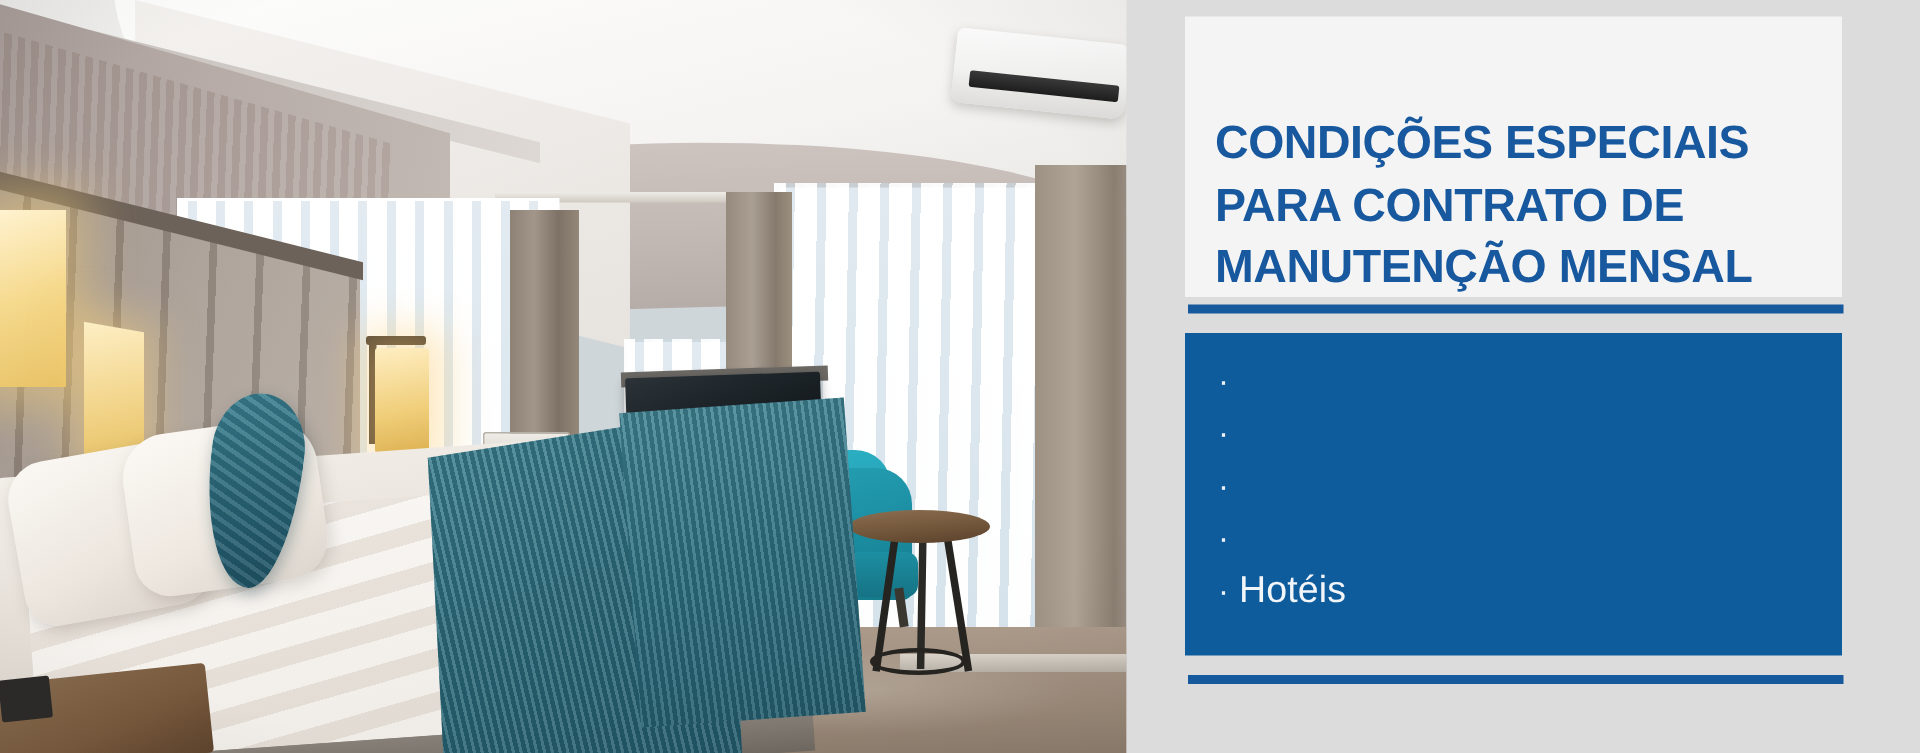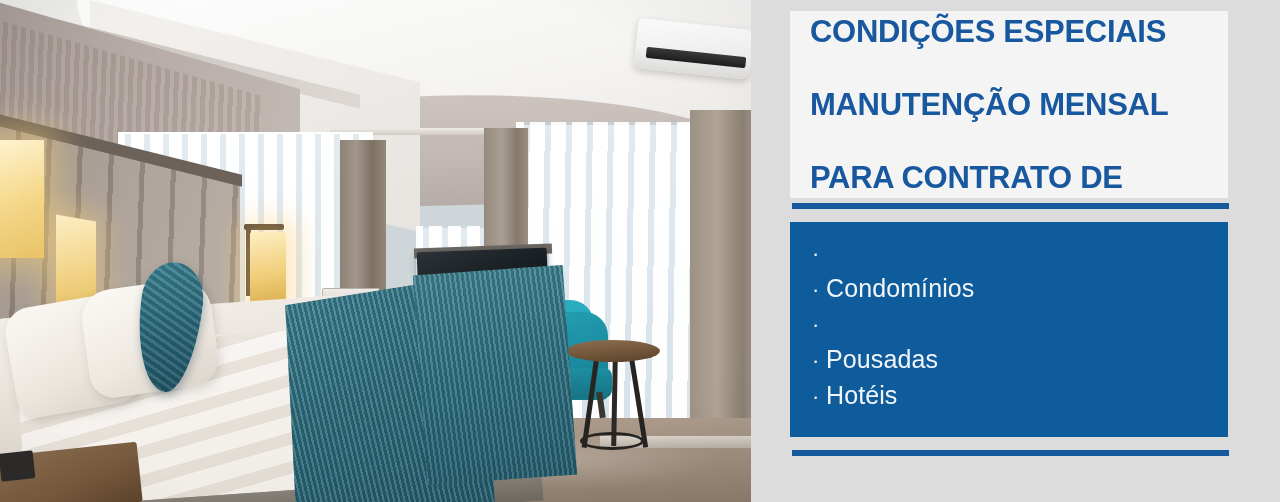--- a/index.html
+++ b/index.html
@@ -361,21 +361,21 @@
   }
 
   
   .right-area {
     position:absolute; left:751px; top:0; width:529px; height:502px;
     background:#dcdcdc;
   }
   .title-card {
     position:absolute; left:39px; top:11px; width:438px; height:187px;
     background:#f4f4f4;
-    display:flex; flex-direction:column; justify-content:space-between;
+    display:flex; flex-direction:column; justify-content:flex-end;
     padding:0 18px 0 20px;
   }
   .title-line {
     color:#17589e;
     font-family:"Liberation Sans", sans-serif;
     font-weight:bold;
     font-size:31px;
     letter-spacing:-0.3px;
     line-height:1.33;
     white-space:nowrap;
@@ -486,40 +486,38 @@
     <div class="ph-layer nightstand"></div>
     <div class="ph-layer nightstand-obj"></div>
 
     <div class="ph-layer photo-vignette"></div>
   </div>
 
   <div class="right-area">
 
     <div class="title-card">
       <div class="title-line">CONDIÇÕES ESPECIAIS</div>
+      <div class="title-line">PARA CONTRATO DE</div>
       <div class="title-line">MANUTENÇÃO MENSAL</div>
-      <div class="title-line">PARA CONTRATO DE</div>
     </div>
 
     <div class="divider divider-top"></div>
 
     <div class="list-card">
       <div class="list-item">
         <span class="bullet">·</span>
       </div>
       <div class="list-item">
         <span class="bullet">·</span>
-        <span>Condomínios</span>
       </div>
       <div class="list-item">
         <span class="bullet">·</span>
       </div>
       <div class="list-item">
         <span class="bullet">·</span>
-        <span>Pousadas</span>
       </div>
       <div class="list-item">
         <span class="bullet">·</span>
         <span>Hotéis</span>
       </div>
     </div>
 
     <div class="divider divider-bottom"></div>
   </div>
 

